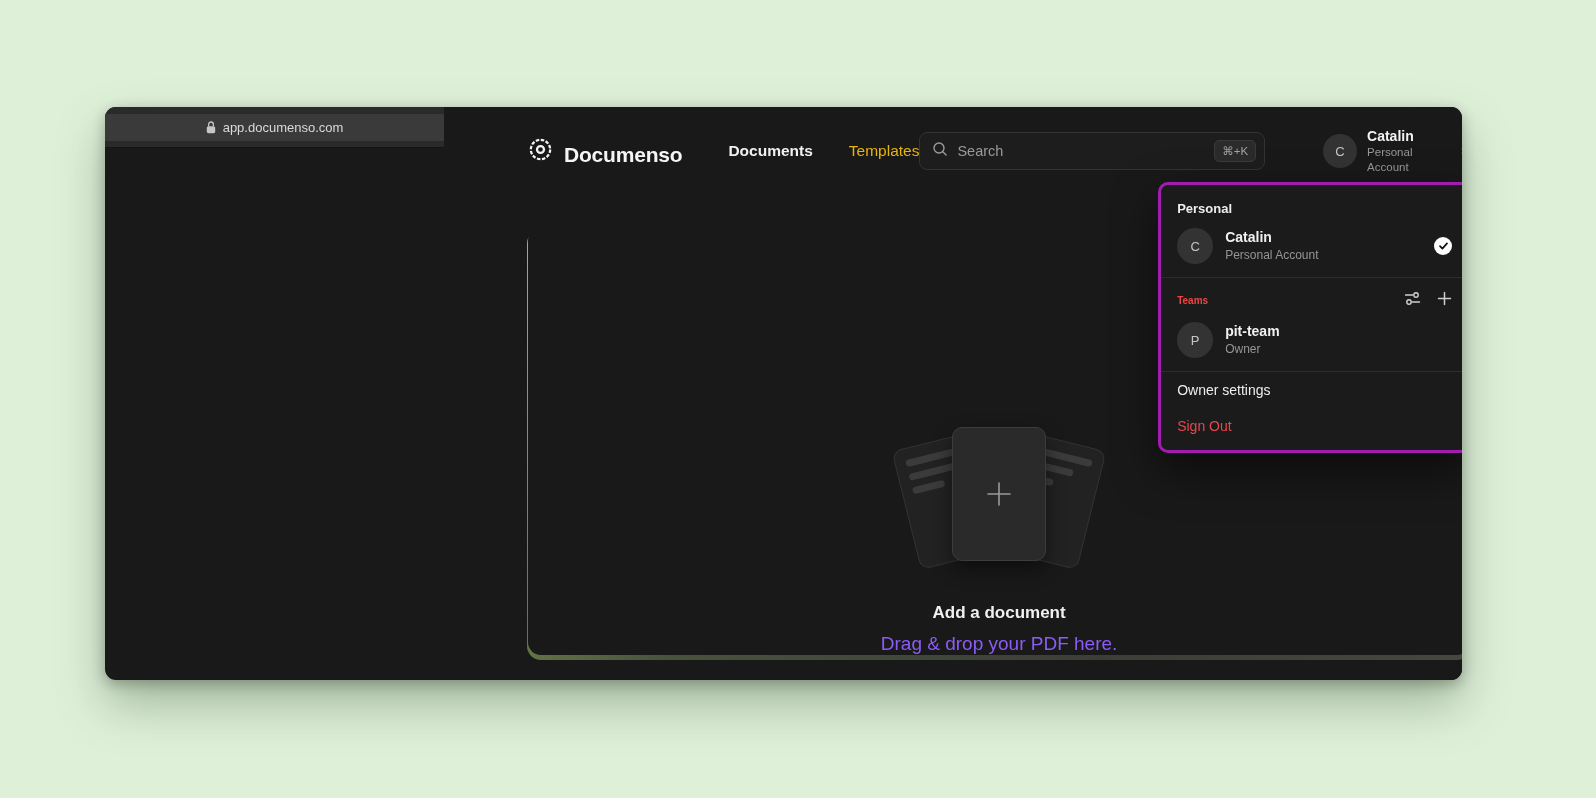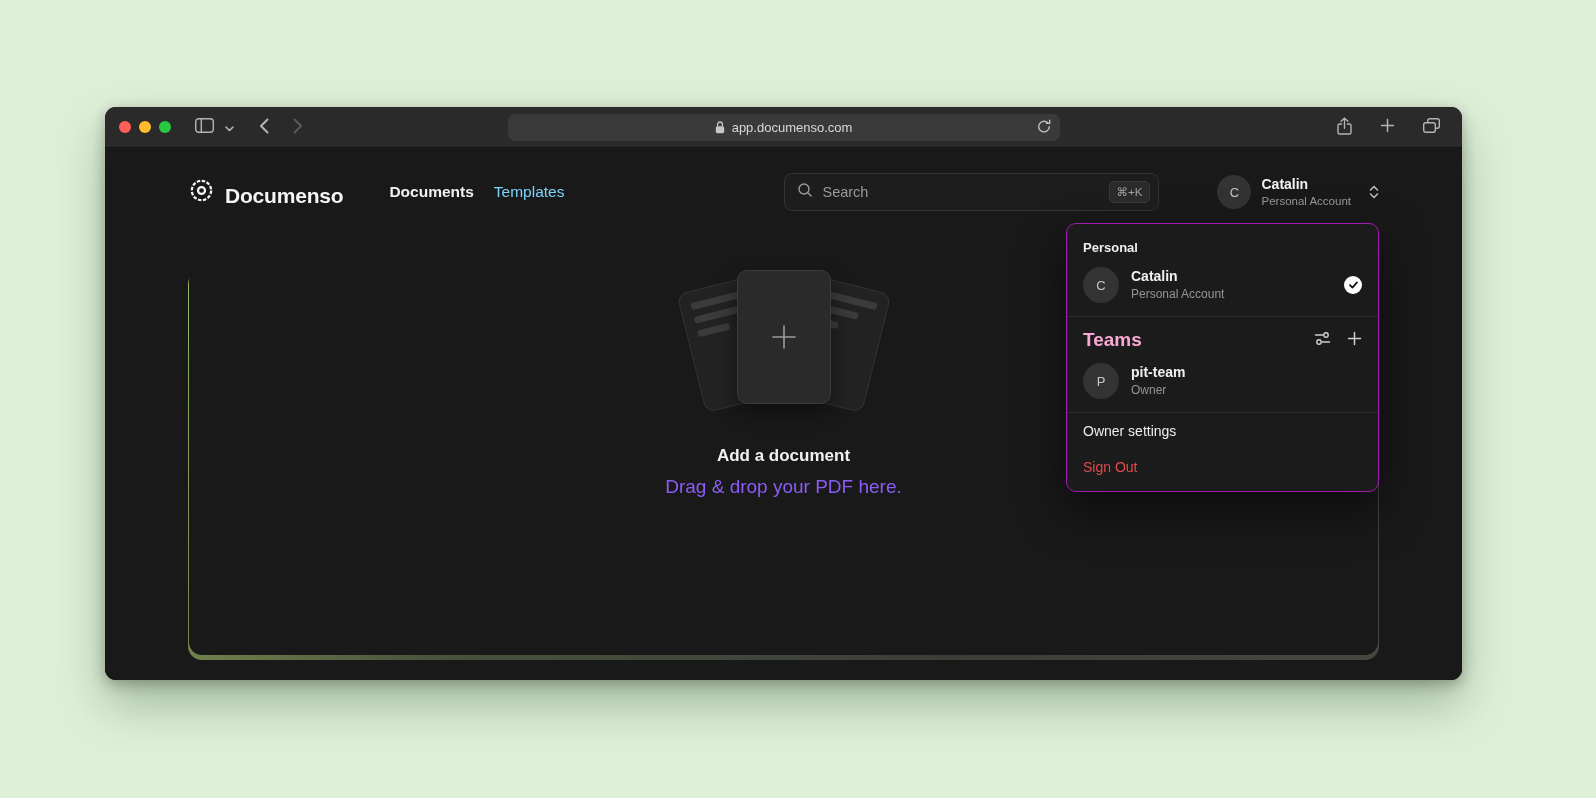--- a/index.html
+++ b/index.html
@@ -10,21 +10,21 @@
     overflow:hidden;
     position:relative;
   }
   :root { --accent-green:#9ab85c; --danger-red:#e5484d; }
 
   
   .window {
     position:absolute; left:105px; top:107px; width:1357px; height:573px;
     border-radius:11px; overflow:hidden; background:#191919;
     box-shadow:0 24px 48px rgba(45,75,45,.35), 0 4px 14px rgba(0,0,0,.28);
-    display:flex; flex-direction:column;
+    display:flex; flex-direction:row;
   }
   .titlebar {
     position:relative; height:41px; flex-shrink:0;
     background:#2a2a2b; border-bottom:1px solid #141414;
     display:flex; align-items:center; padding:0 14px;
   }
   .traffic { display:flex; gap:8px; margin-right:16px; }
   .tl { width:12px; height:12px; border-radius:50%; display:inline-block; cursor:pointer; }
   .tl.red{background:#ff5f57}.tl.yellow{background:#febc2e}.tl.green{background:#28c840}
   .tb-btn {
@@ -45,23 +45,23 @@
     position:absolute; right:9px; top:50%; transform:translateY(-50%);
     color:#c4c4c4; display:flex; background:none; border:none; cursor:pointer;
   }
   .tb-right { margin-left:auto; display:flex; gap:12px; }
 
   
   .content { position:relative; flex:1; background:#191919; display:flex; flex-direction:column; }
   .app-header { height:88px; display:flex; align-items:center; padding:0 83px; flex-shrink:0; }
   .brand { display:flex; align-items:flex-end; gap:10px; color:#f5f5f5; cursor:pointer; }
   .brand-name { font-size:21px; font-weight:700; letter-spacing:-.2px; }
-  .main-nav { display:flex; gap:20px; margin-left:46px; }
+  .main-nav { display:flex; gap:36px; margin-left:46px; }
   .nav-link { font-size:15.5px; font-weight:600; color:#f0f0f0; cursor:pointer; }
-  .nav-link.muted { color:#7dd3fc; font-weight:500; }
+  .nav-link.muted { color:#eab308; font-weight:500; }
   .searchbox {
     margin-left:auto; width:375px; height:38px;
     border:1px solid #333; background:#1d1d1d; border-radius:8px;
     display:flex; align-items:center; gap:9px; padding:0 8px 0 12px; color:#9a9a9a;
   }
   .searchbox input { flex:1; background:transparent; border:none; outline:none; color:#e5e5e5; font-size:14.5px; font-family:inherit; }
   .searchbox input::placeholder { color:#9a9a9a; }
   .kbd { background:#2b2b2b; border:1px solid #3a3a3a; color:#a2a2a2; border-radius:5px; font-size:11.5px; padding:3px 7px; white-space:nowrap; }
   .account { margin-left:58px; display:flex; align-items:center; gap:10px; background:none; border:none; cursor:pointer; text-align:left; font-family:inherit; }
   .avatar {
@@ -72,21 +72,21 @@
   .account-sub { color:#989898; font-size:11.5px; line-height:1.3; }
   .selector { color:#bdbdbd; margin-left:8px; display:flex; }
 
   
   .dropzone {
     flex:1; margin:35px 83px 20px; border-radius:14px; padding:1px; cursor:pointer;
     background:linear-gradient(125deg, var(--accent-green) 0%, rgba(132,152,104,.45) 35%, #3b3e38 70%, #44483e 100%);
   }
   .dropzone-inner {
     height:100%; border-radius:13px; background:#191919;
-    display:flex; flex-direction:column; align-items:center; justify-content:flex-start;
+    display:flex; flex-direction:column; align-items:center; justify-content:flex-end;
     transform:translateY(-4px);
   }
   .cards { position:relative; width:204px; height:150px; margin-bottom:28px; }
   .card {
     position:absolute; top:14px; width:88px; height:122px;
     background:#222222; border:1px solid #333333; border-radius:10px; padding:11px 10px;
   }
   .card .bar { height:7px; border-radius:4px; background:#3b3b3b; margin-bottom:7px; }
   .bar.w1{width:100%}.bar.w2{width:76%}.bar.w3{width:50%}
   .card.left  { left:8px;  transform:rotate(-14deg); }
@@ -97,36 +97,36 @@
     display:flex; align-items:center; justify-content:center;
     box-shadow:0 8px 20px rgba(0,0,0,.45);
   }
   .card.center .plus { color:#9a9a9a; display:flex; }
   .dz-title { font-size:17px; font-weight:700; color:#f0f0f0; }
   .dz-sub { margin-top:10px; font-size:19px; color:#8b5cf6; }
 
   
   .menu {
     position:absolute; top:75px; right:83px; width:313px; z-index:10;
-    background:#1b1b1b; border:1px solid #a21caf; border-radius:10px;
+    background:#1b1b1b; border:3px solid #a21caf; border-radius:10px;
     box-shadow:0 18px 44px rgba(0,0,0,.55);
     padding:4px 0 6px;
   }
   .menu-label { padding:12px 16px 8px; font-size:13px; font-weight:700; color:#ededed; }
   .menu-row { display:flex; align-items:center; gap:12px; padding:4px 16px 13px; cursor:pointer; }
   .menu-row .avatar { width:36px; height:36px; }
   .row-name { color:#f0f0f0; font-size:14px; font-weight:600; line-height:1.35; }
   .row-sub { color:#959595; font-size:12px; line-height:1.35; }
   .check {
     margin-left:auto; width:18px; height:18px; border-radius:50%;
     background:#ffffff; color:#111; display:flex; align-items:center; justify-content:center; flex-shrink:0;
   }
   .menu-div { height:1px; background:#2c2c2c; }
   .teams-head { display:flex; align-items:center; padding:12px 16px 8px; }
-  .teams-head .tlabel { font-size:19px; font-weight:700; color:#f9a8d4; }
+  .teams-head .tlabel { font-size:10px; font-weight:700; color:#ef4444; }
   .teams-icons { margin-left:auto; display:flex; gap:16px; color:#cfcfcf; align-items:center; }
   .icon-btn { background:none; border:none; color:inherit; display:flex; padding:0; cursor:pointer; }
   .menu-item { padding:10px 16px; font-size:14px; color:#ededed; cursor:pointer; }
   .menu-item.danger { color:var(--danger-red); }
 </style>
 </head>
 <body>
 
 <div class="window">
 

